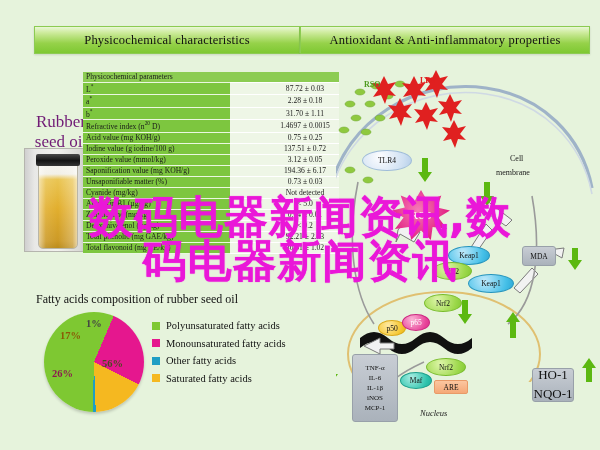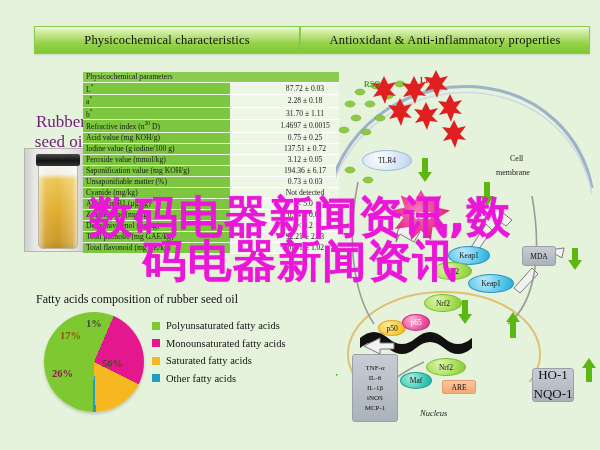--- a/index.html
+++ b/index.html
@@ -99,21 +99,21 @@
     font-size: 7.5px; color: #111; white-space: nowrap;
   }
   .ellipse { border-radius: 50%; }
   .n-tlr4  { left: 26px;  top: 88px;  width: 50px; height: 21px; background: radial-gradient(circle at 35% 30%, #fdfdff, #cfe0f2 70%, #b4cde8); border:1px solid #9fbcd9;text-align:right; }
   .n-keap1a{ left: 112px; top: 184px; width: 42px; height: 19px; background: radial-gradient(circle at 35% 30%, #bfe9fb, #46c0e8 70%, #2ba7d4); border:1px solid #2694bd; }
   .n-keap1b{ left: 132px; top: 212px; width: 46px; height: 19px; background: radial-gradient(circle at 35% 30%, #bfe9fb, #46c0e8 70%, #2ba7d4); border:1px solid #2694bd; }
   .n-nrf2a { left: 96px;  top: 200px; width: 40px; height: 18px; background: radial-gradient(circle at 35% 30%, #ddf5a8, #9cd84a 70%, #83c833); border:1px solid #79bc2c; }
   .n-nrf2b { left: 88px;  top: 232px; width: 38px; height: 18px; background: radial-gradient(circle at 35% 30%, #ddf5a8, #9cd84a 70%, #83c833); border:1px solid #79bc2c; }
   .n-nrf2c { left: 90px;  top: 296px; width: 40px; height: 18px; background: radial-gradient(circle at 35% 30%, #ddf5a8, #9cd84a 70%, #83c833); border:1px solid #79bc2c; }
   .n-maf   { left: 64px;  top: 310px; width: 32px; height: 17px; background: radial-gradient(circle at 35% 30%, #a9eee2, #2fc3ad 70%, #1fae99); border:1px solid #1c9e8b; }
-  .n-are   { left: 98px;  top: 318px; width: 34px; height: 14px; background: linear-gradient(to bottom, #fbc6a0, #f5a877); border:1px solid #e89a68; border-radius:2px;margin-left:8px; }
+  .n-are   { left: 98px;  top: 318px; width: 34px; height: 14px; background: linear-gradient(to bottom, #fbc6a0, #f5a877); border:1px solid #e89a68; border-radius:2px; }
   .n-p50   { left: 42px;  top: 258px; width: 28px; height: 16px; background: radial-gradient(circle at 35% 30%, #ffe9a0, #f5c62e 70%, #e5b31c); border:1px solid #dba919; }
   .n-p65   { left: 66px;  top: 252px; width: 28px; height: 17px; background: radial-gradient(circle at 35% 30%, #fbb6d6, #e8449a 70%, #d92f89); border:1px solid #cc2780; color:#fff; }
   .n-mda   { left: 186px; top: 184px; width: 34px; height: 20px; background: linear-gradient(to bottom, #c8cdd4, #aab2bb); border:1px solid #98a0a9; border-radius:3px; }
   .n-cyto  { left: 16px;   top: 292px; width: 46px; height: 68px; background: linear-gradient(to bottom, #c8cdd4, #aab2bb); border:1px solid #98a0a9; border-radius:3px; flex-direction: column; font-size:7px; line-height:1.45; }
   .n-ho    { left: 196px; top: 306px; width: 42px; height: 34px; background: linear-gradient(to bottom, #c8cdd4, #aab2bb); border:1px solid #98a0a9; border-radius:3px; flex-direction: column; font-size:13px; line-height:1.45; }
 
   .ros {
     position: absolute; left: 56px; top: 128px; width: 58px; height: 50px;
     background: radial-gradient(circle at 45% 40%, #f77ab8, #e01f7f 72%);
     clip-path: polygon(50% 0%,61% 22%,85% 11%,78% 35%,100% 41%,80% 55%,95% 78%,70% 74%,67% 100%,50% 81%,33% 100%,29% 74%,5% 78%,20% 55%,0% 41%,22% 35%,15% 11%,39% 22%);
@@ -233,26 +233,26 @@
   <div class="legend" id="pie-legend">
       <div class="leg-row">
         <span class="leg-sw" style="background: rgb(126, 200, 50);"></span>
         <span class="leg-txt">Polyunsaturated fatty acids</span>
       </div>
       <div class="leg-row">
         <span class="leg-sw" style="background: rgb(229, 23, 142);"></span>
         <span class="leg-txt">Monounsaturated fatty acids</span>
       </div>
       <div class="leg-row">
+        <span class="leg-sw" style="background: rgb(31, 158, 196);"></span>
+        <span class="leg-txt">Other fatty acids</span>
+      </div>
+      <div class="leg-row">
         <span class="leg-sw" style="background: rgb(245, 184, 32);"></span>
         <span class="leg-txt">Saturated fatty acids</span>
-      </div>
-      <div class="leg-row">
-        <span class="leg-sw" style="background: rgb(31, 158, 196);"></span>
-        <span class="leg-txt">Other fatty acids</span>
       </div>
     </div>
 
   <div class="diagram">
     <svg width="264" height="320" viewBox="0 0 264 320">
 
       <path d="M-6,128 C10,58 80,16 150,26 C206,34 246,74 256,126" fill="none" stroke="#9fb3c8" stroke-width="3.2"></path>
       <path d="M-6,134 C10,64 80,22 150,32 C206,40 246,80 256,132" fill="none" stroke="#cfd9e4" stroke-width="1.6"></path>
 
       <ellipse cx="108" cy="292" rx="96" ry="62" fill="none" stroke="#e0c071" stroke-width="2"></ellipse>

